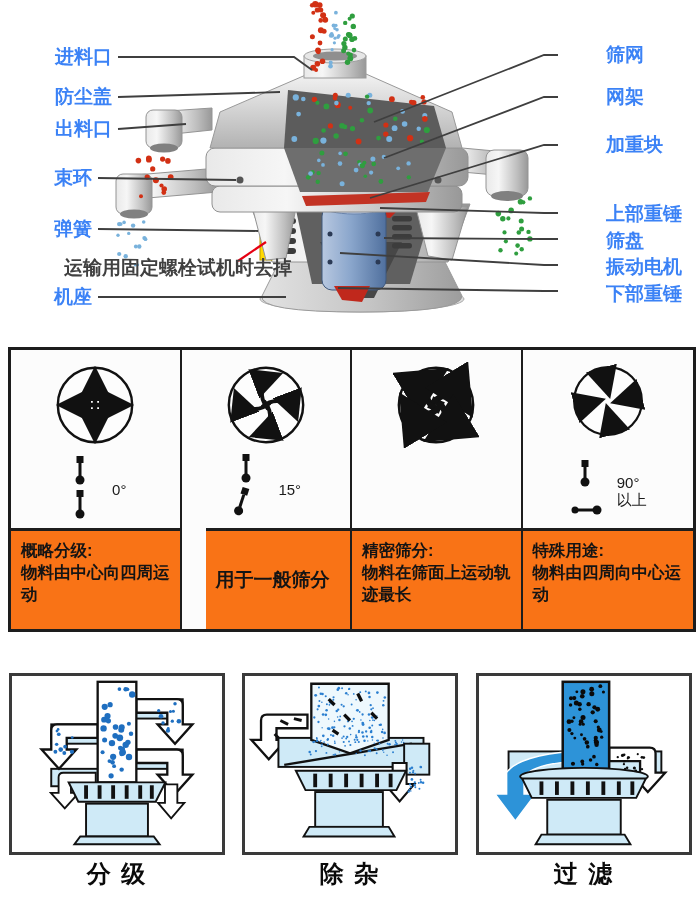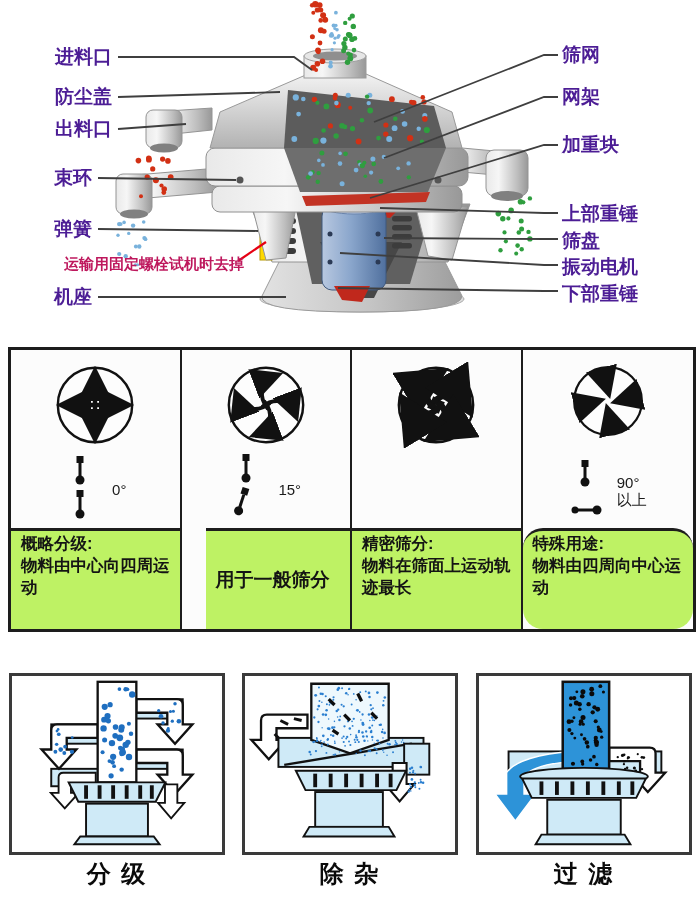--- a/index.html
+++ b/index.html
@@ -1,30 +1,30 @@
 <!DOCTYPE html>
 <html><head>
 <meta charset="utf-8">
 <style>
   html,body{margin:0;padding:0;background:#fff;}
   .stage{position:relative;width:700px;height:901px;background:#ffffff;overflow:hidden;
          font-family:"Liberation Sans", sans-serif;}
   
-  .lbl{position:absolute;color:#4c1d95;font-weight:bold;font-size:19px;white-space:nowrap;line-height:22px;}
+  .lbl{position:absolute;color:#3b82f6;font-weight:bold;font-size:19px;white-space:nowrap;line-height:22px;margin-left:44px;}
   .lbl.r{text-align:right;}
-  .warn{position:absolute;color:#be185d;font-weight:bold;font-size:15px;white-space:nowrap;}
+  .warn{position:absolute;color:#404040;font-weight:bold;font-size:19px;white-space:nowrap;}
   .mach{position:absolute;left:0;top:0;}
   
   .motion{position:absolute;left:8px;top:347px;width:682px;height:279px;border:3px solid #1d1d1d;
           display:grid;grid-template-columns:1fr 1fr 1fr 1fr;grid-template-rows:178px 1fr;background:#fcfcfc;}
   .icell{border-right:2px solid #1d1d1d;display:flex;flex-direction:column;align-items:center;padding-top:10px;}
   .icell.last{border-right:none;gap:10px;}
-  .dcell{border-top:3px solid #1d1d1d;border-right:2px solid #1d1d1d;background:#bef264;
-         padding:1px 10px 0 10px;font-size:16.5px;font-weight:bold;color:#141414;line-height:1.34;}
-  .dcell.last{border-right:none;border-radius:20px;}
+  .dcell{border-top:3px solid #1d1d1d;border-right:2px solid #1d1d1d;background:#f97316;
+         padding:8px 10px 0 10px;font-size:16.5px;font-weight:bold;color:#141414;line-height:1.34;}
+  .dcell.last{border-right:none;}
   .dcell.center{display:flex;align-items:center;justify-content:flex-start;font-size:19px;padding-top:0;margin-left:24px;}
   .dcell strong{display:block;}
   .phase-row{display:flex;align-items:center;margin-top:2px;}
   .angle-box{display:flex;flex-direction:column;margin-left:4px;font-size:15px;color:#1a1a1a;line-height:17px;}
   
   .panel{position:absolute;top:673px;width:210px;height:176px;border:3px solid #3a3a3a;background:#fff;}
   .caption{position:absolute;top:858px;width:216px;text-align:center;font-size:24px;font-weight:bold;
            color:#0a0a0a;letter-spacing:2px;}
 </style>
 </head>

